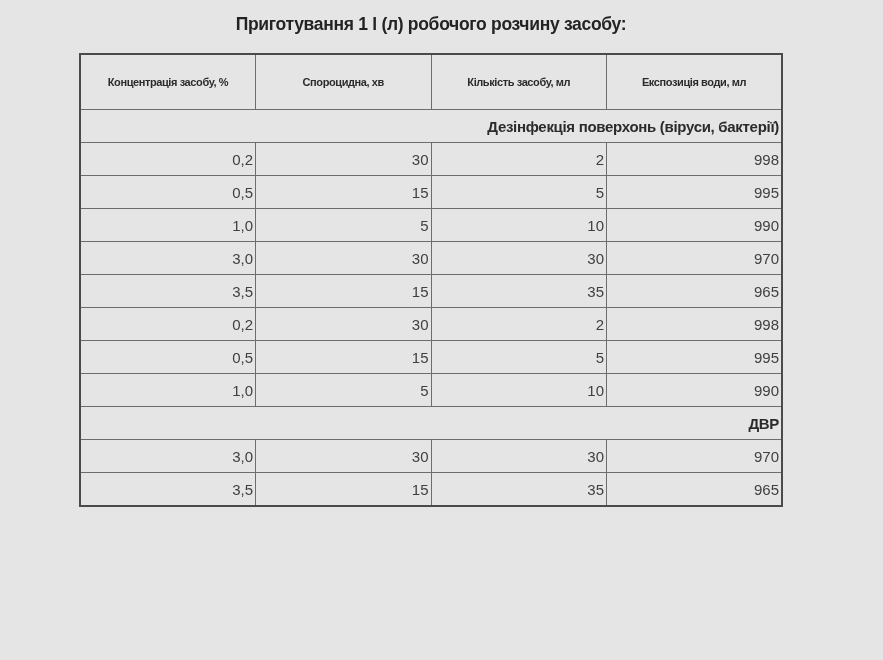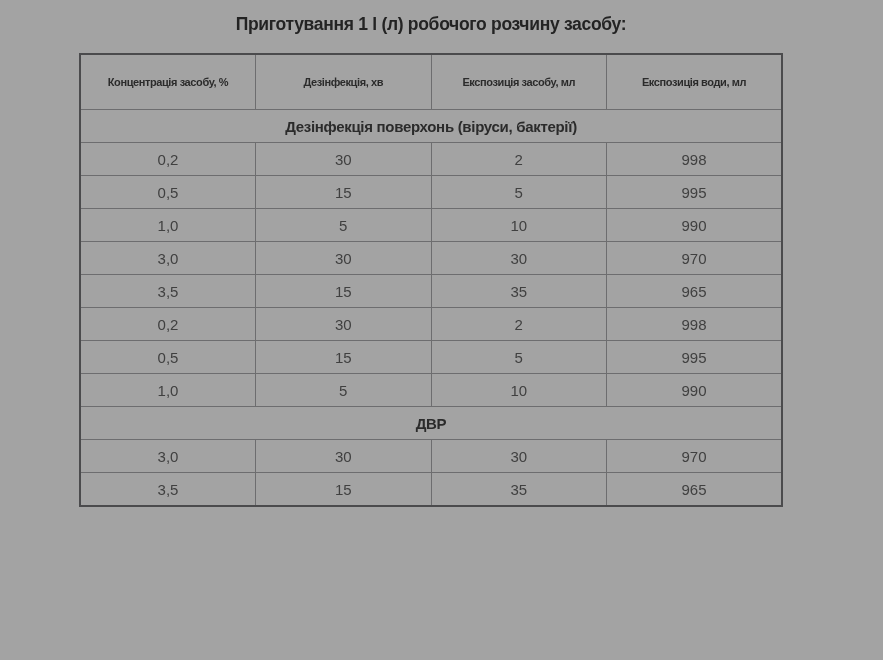--- a/index.html
+++ b/index.html
@@ -5,21 +5,21 @@
   html, body {
     margin: 0;
     padding: 0;
     background: #ffffff;
     font-family: "Liberation Sans", sans-serif;
   }
   .page {
     position: relative;
     width: 883px;
     height: 660px;
-    background: #a3a3a3;
+    background: #e5e5e5;
     overflow: hidden;
   }
   .title {
     box-sizing: border-box;
     margin: 0;
     padding-top: 14px;
     margin-left: 79px;
     width: 704px;
     text-align: center;
     font-size: 17.5px;
@@ -47,42 +47,42 @@
     letter-spacing: -0.4px;
     color: #2b2b2b;
     text-align: center;
     vertical-align: middle;
     padding: 0 2px;
   }
   td {
     height: 32px;
     font-size: 15px;
     color: #404040;
-    text-align: center;
+    text-align: right;
     vertical-align: middle;
     padding: 0 2px;
   }
   td.section-label {
     font-weight: bold;
     letter-spacing: -0.3px;
     color: #2b2b2b;
   }
 </style>
 </head>
 <body>
 
 <div class="page">
   <h1 class="title">Приготування 1 l (л) робочого розчину засобу:</h1>
 
   <table class="prep-table">
     <thead>
       <tr id="header-row">
           <th>Концентрація засобу, %</th>
-          <th>Дезінфекція, хв</th>
-          <th>Експозиція засобу, мл</th>
+          <th>Спороцидна, хв</th>
+          <th>Кількість засобу, мл</th>
           <th>Експозиція води, мл</th>
         </tr>
     </thead>
     <tbody id="table-body">
         <tr>
           <td colspan="4" class="section-label">Дезінфекція поверхонь (віруси, бактерії)</td>
         </tr>
         <tr>
           <td>0,2</td>
           <td>30</td>

